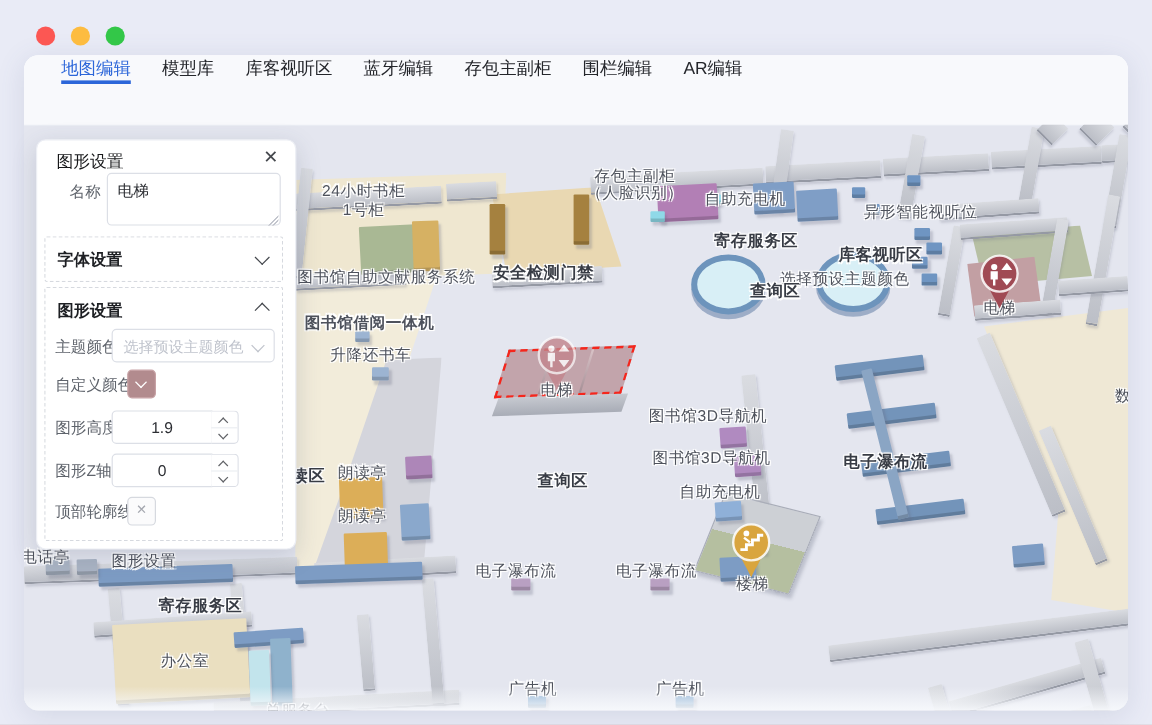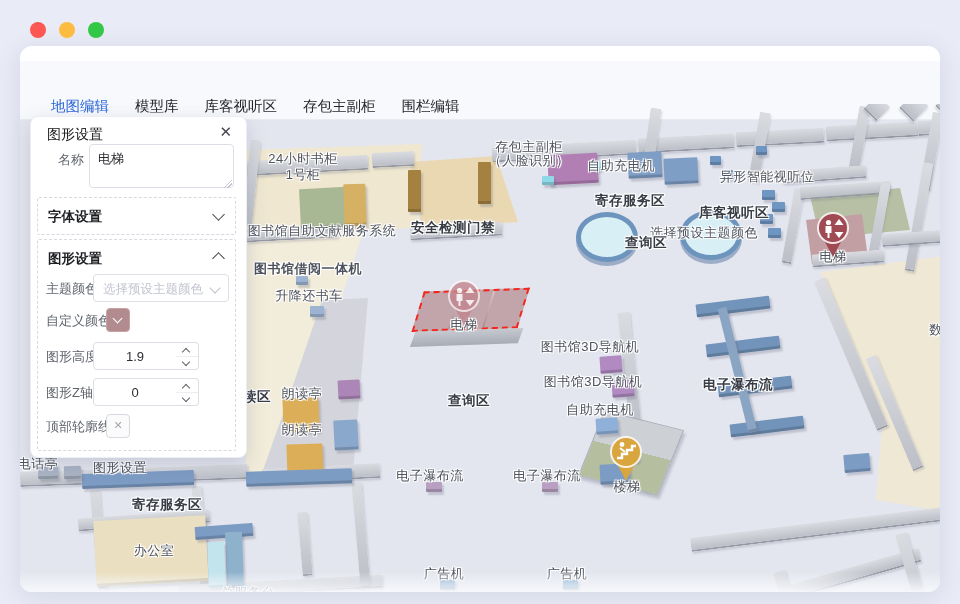--- a/index.html
+++ b/index.html
@@ -3,21 +3,21 @@
 <meta charset="utf-8">
 <style>
   html,body{margin:0;padding:0}
   body{width:960px;height:604px;background:#e9ebf6;font-family:"Liberation Sans",sans-serif;position:relative;overflow:hidden;-webkit-font-smoothing:antialiased}
   
   .lights{position:absolute;left:30px;top:22px;display:flex;gap:13px;z-index:60}
   .light{width:16px;height:16px;border-radius:50%}
   .light.red{background:#fc5753}.light.yellow{background:#fdbc40}.light.green{background:#33c748}
   
   .window{position:absolute;left:20px;top:46px;width:920px;height:546px;background:#fff;border-radius:12px;overflow:hidden;box-shadow:0 4px 24px rgba(80,90,130,.14)}
-  .tabbar{position:absolute;left:0;top:15px;right:0;height:58px;background:#f8f9fc;border-bottom:1px solid #e9ecf3;display:flex;align-items:flex-end;padding-left:18px;z-index:5}
+  .tabbar{position:absolute;left:0;top:0;right:0;height:58px;background:#f8f9fc;border-bottom:1px solid #e9ecf3;display:flex;align-items:flex-start;padding-left:18px;z-index:5}
   .tab{display:flex;align-items:center;margin:0 13px;font-size:14.5px;color:#24262b;cursor:pointer;border-bottom:3px solid transparent;padding-top:2px}
   .tab.active{color:#2c66d9;border-bottom-color:#2c66d9}
   
   .map{position:absolute;left:0;top:58px;width:920px;height:488px;background:#e4e6ef;overflow:hidden}
   .map::after{content:"";position:absolute;left:0;right:0;bottom:0;height:20px;background:linear-gradient(rgba(244,246,250,0),rgba(247,249,252,.95));z-index:40;pointer-events:none}
   .floor{position:absolute;inset:0;z-index:1}
   .wall{position:absolute;z-index:5;background:linear-gradient(#dadce1,#bcbfc7);border-bottom:2px solid #9599a4;box-shadow:1px 2px 2px rgba(110,115,135,.25);border-radius:1px}
   .obj{position:absolute;z-index:8;box-shadow:inset 0 -3px 0 rgba(0,0,0,.16),2px 3px 2px rgba(100,105,125,.28);border-radius:1px}
   .kiosk{position:absolute;z-index:8;border:5px solid #6d94bc;background:#d8eff6;border-radius:50%;box-shadow:0 4px 0 rgba(70,105,150,.45)}
   .mlabel{position:absolute;transform:translate(-50%,-50%);white-space:nowrap;font-size:13px;color:#4e525c;z-index:20;letter-spacing:.5px;
@@ -66,22 +66,24 @@
   <div class="light red"></div>
   <div class="light yellow"></div>
   <div class="light green"></div>
 </div>
 
 <div class="window">
   <div class="tabbar" id="tabbar">
       <div class="tab active">地图编辑</div>
       <div class="tab">模型库</div>
       <div class="tab">库客视听区</div>
+      <div class="tab">蓝牙编辑</div>
       <div class="tab">存包主副柜</div>
       <div class="tab">围栏编辑</div>
+      <div class="tab">AR编辑</div>
     </div>
 
   <div class="map" id="map">
 
     <div class="stairs-plat"></div>
 
     <div class="sel-elevator">
       <div class="sel-top">
         <div class="seam" style="left:34px"></div>
         <div class="seam" style="left:68px"></div>

